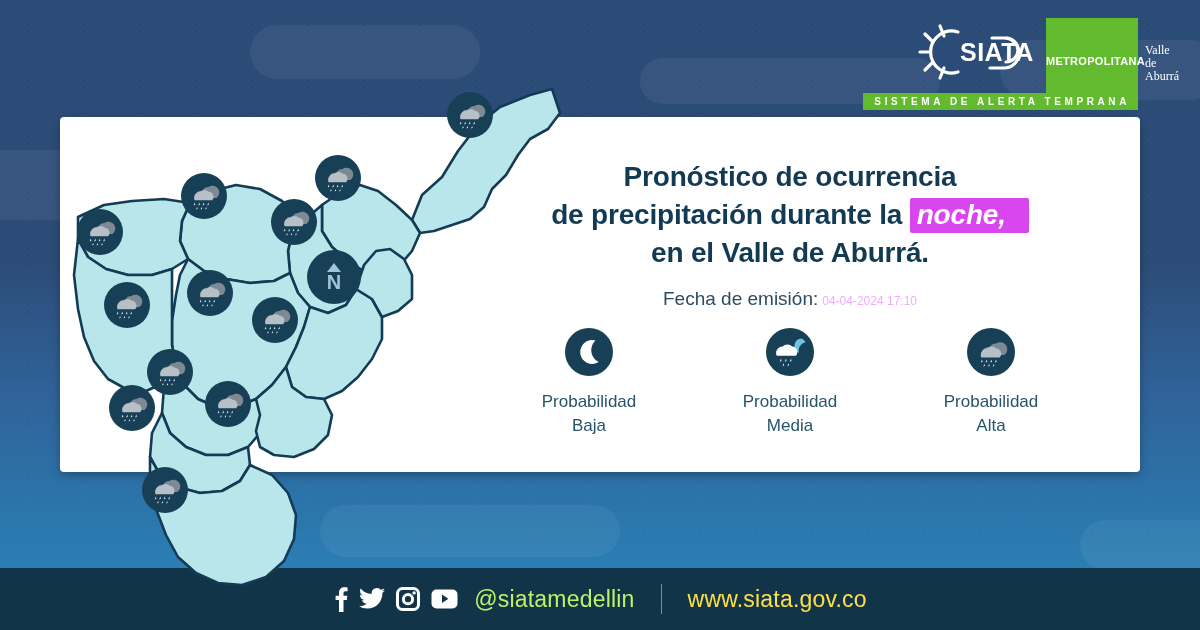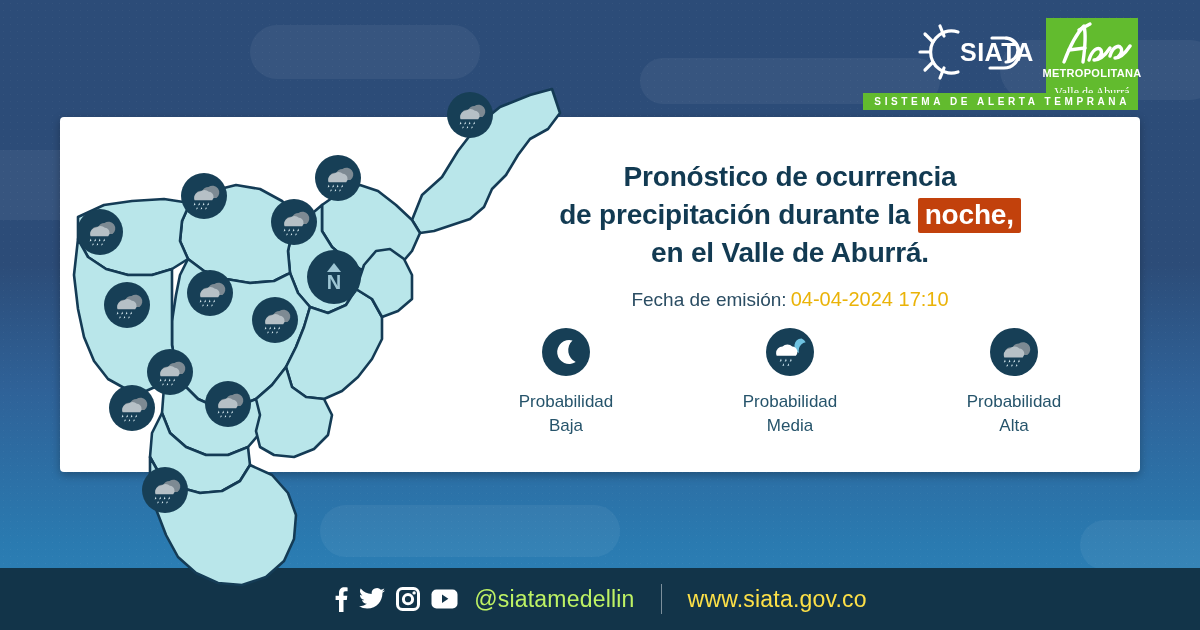--- a/index.html
+++ b/index.html
@@ -37,37 +37,37 @@
     background:#173f56;transform:translate(-50%,-50%);
     display:flex;flex-direction:column;align-items:center;justify-content:center;}
   .compass .tri{width:0;height:0;border-left:7px solid transparent;border-right:7px solid transparent;
     border-bottom:9px solid #9ec6d4;margin-bottom:1px;}
   .compass .n{color:#9ec6d4;font-size:20px;font-weight:bold;line-height:18px;
     font-family:"Liberation Sans",sans-serif;}
 
   
   .content{position:absolute;left:470px;top:150px;width:640px;text-align:center;}
   .title{color:#123a52;font-size:28px;line-height:38px;font-weight:bold;letter-spacing:-.2px;margin:8px;}
-  .title .hl{background:#c2410c;color:#ffffff;padding:1px 7px 3px 7px;border-radius:2px;}
+  .title .hl{background:#d946ef;color:#ffffff;padding:1px 23px 3px 7px;border-radius:2px;font-style:italic;}
   .fecha{margin-top:16px;color:#2b4d63;font-size:19px;white-space:nowrap;}
   .fecha .lbl{font-weight:400;}
-  .fecha .val{font-size:20px;color:#eab308;margin-left:4px;}
-
-  
-  .legend{position:absolute;left:470px;top:328px;width:640px;display:flex;justify-content:center;gap:74px;}
+  .fecha .val{font-size:12px;color:#f0abfc;margin-left:4px;}
+
+  
+  .legend{position:absolute;left:470px;top:328px;width:640px;display:flex;justify-content:center;gap:51px;}
   .leg{width:150px;text-align:center;}
   .leg .ico{width:48px;height:48px;border-radius:50%;background:#173f56;margin:0 auto 14px auto;position:relative;}
   .leg .ico svg{position:absolute;left:0;top:0;width:48px;height:48px;}
   .leg .cap{color:#26546b;font-size:17px;line-height:24px;}
 
   
   .logos{position:absolute;right:62px;top:18px;display:flex;align-items:flex-start;gap:10px;}
   .siata-logo{width:122px;height:70px;}
   .area-logo{width:92px;height:82px;background:#62bb2e;
-    display:flex;flex-direction:column;align-items:center;justify-content:flex-start;padding-top:2px;box-sizing:border-box;}
+    display:flex;flex-direction:row;align-items:center;justify-content:flex-start;padding-top:2px;box-sizing:border-box;}
   .area-logo .script{width:80px;height:46px;}
   .area-logo .l1{color:#fff;font-size:11px;font-weight:bold;letter-spacing:.3px;line-height:12px;margin-top:1px;}
   .area-logo .l2{color:#fff;font-size:12px;line-height:13px;font-family:"Liberation Serif",serif;margin-top:7px;}
   .tagline{position:absolute;right:62px;top:93px;background:#62bb2e;color:#ffffff;
     font-size:10px;font-weight:bold;letter-spacing:3.6px;padding:3px 8px 3px 11px;white-space:nowrap;margin-left:28px;}
 
   
   .footer{position:absolute;left:0;right:0;bottom:0;height:62px;display:flex;align-items:center;justify-content:center;gap:0;}
   .soc{display:flex;align-items:center;gap:11px;margin-right:16px;}
   .soc svg{display:block;}

